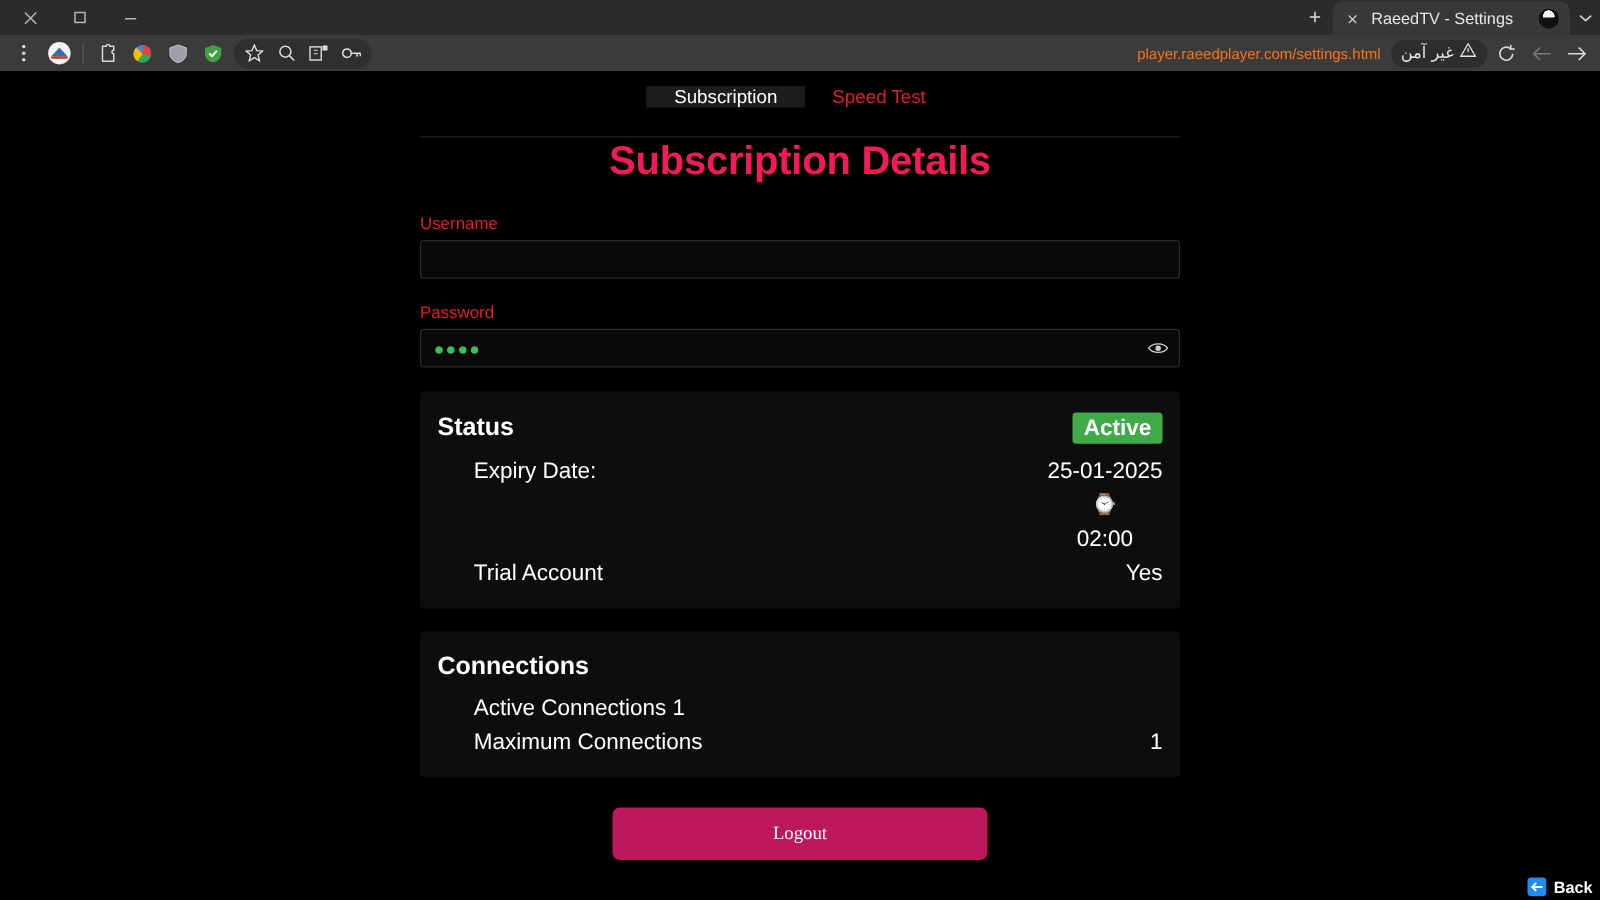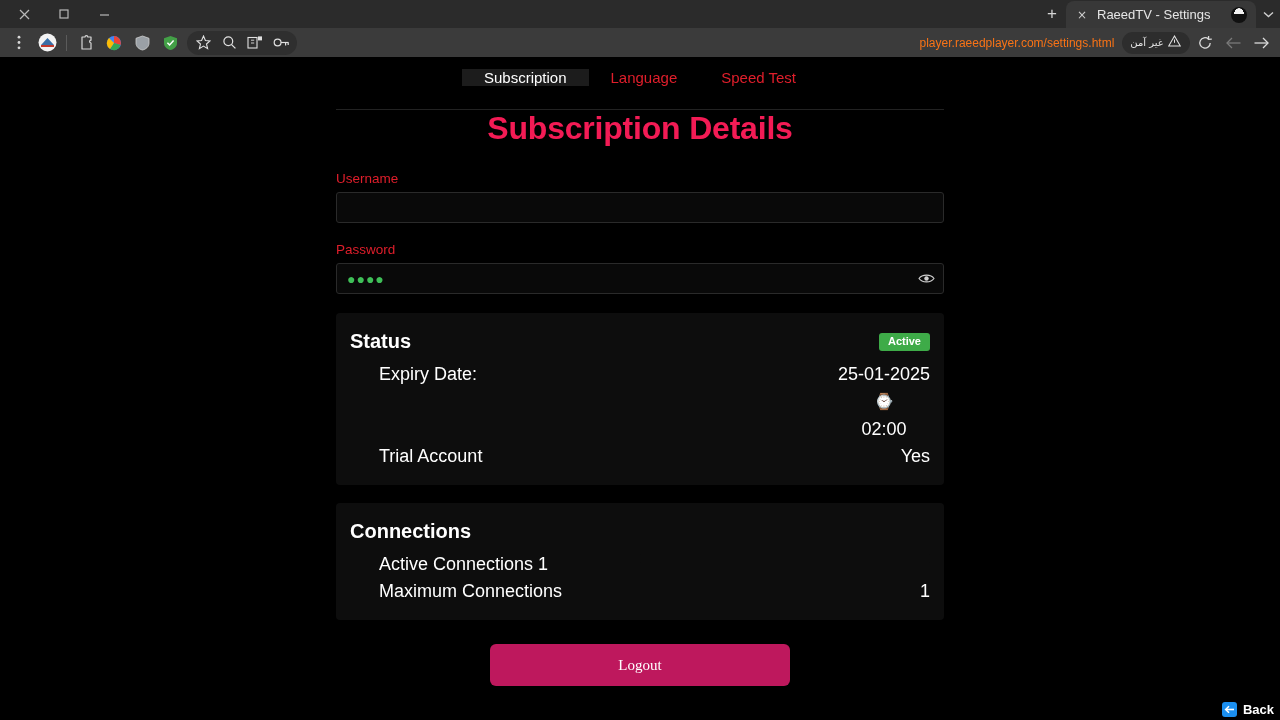--- a/index.html
+++ b/index.html
@@ -161,21 +161,21 @@
     white-space: nowrap;
   }
   .not-secure {
     display: flex; align-items: center; gap: 5px;
     background: #2d2d2d;
     border-radius: 12px;
     padding: 2px 9px 3px 8px;
     height: 22px;
   }
   .not-secure-text {
-    color: #e4e4e4; font-size: 10px; direction: rtl;
+    color: #e4e4e4; font-size: 13px; direction: rtl;
     font-family: "DejaVu Sans", sans-serif;
   }
   .nav-icon {
     width: 26px; height: 24px;
     display: flex; align-items: center; justify-content: center;
     color: #dcdcdc;
   }
   .nav-icon.dim { color: #7a7a7a; }
 
   
@@ -275,21 +275,21 @@
     margin-bottom: 8px;
   }
   .card-title {
     color: #ffffff;
     font-size: 20px;
     font-weight: bold;
   }
   .badge {
     background: #3eab48;
     color: #ffffff;
-    font-size: 11px;
+    font-size: 18px;
     font-weight: bold;
     border-radius: 3px;
     padding: 3px 9px 4px 9px;
     line-height: 1;
   }
   .row {
     display: flex;
     align-items: flex-start;
     justify-content: space-between;
     color: #ffffff;
@@ -520,21 +520,20 @@
         <polyline points="10,2 15,7 10,12" fill="none" stroke="#dcdcdc" stroke-width="1.3"></polyline>
       </svg>
     </div>
   </div>
 
   <div class="viewport">
     <div class="page">
 
       <div class="nav-tabs">
         <div class="nav-tab active">Subscription</div>
-        <div class="nav-tab">Language</div>
         <div class="nav-tab">Speed Test</div>
       </div>
 
       <h1 class="page-title">Subscription Details</h1>
 
       <div class="form">
 
         <label class="field-label">Username</label>
         <div class="input-wrap">
           <input class="text-input" type="text" value="" style="">

